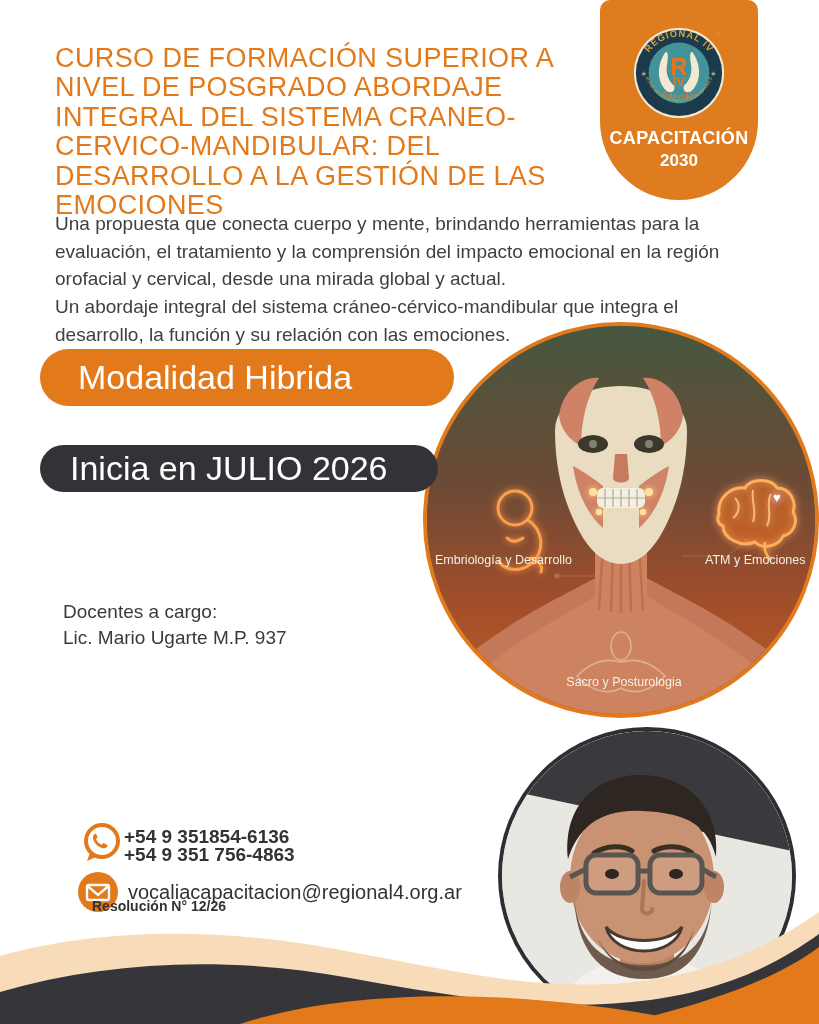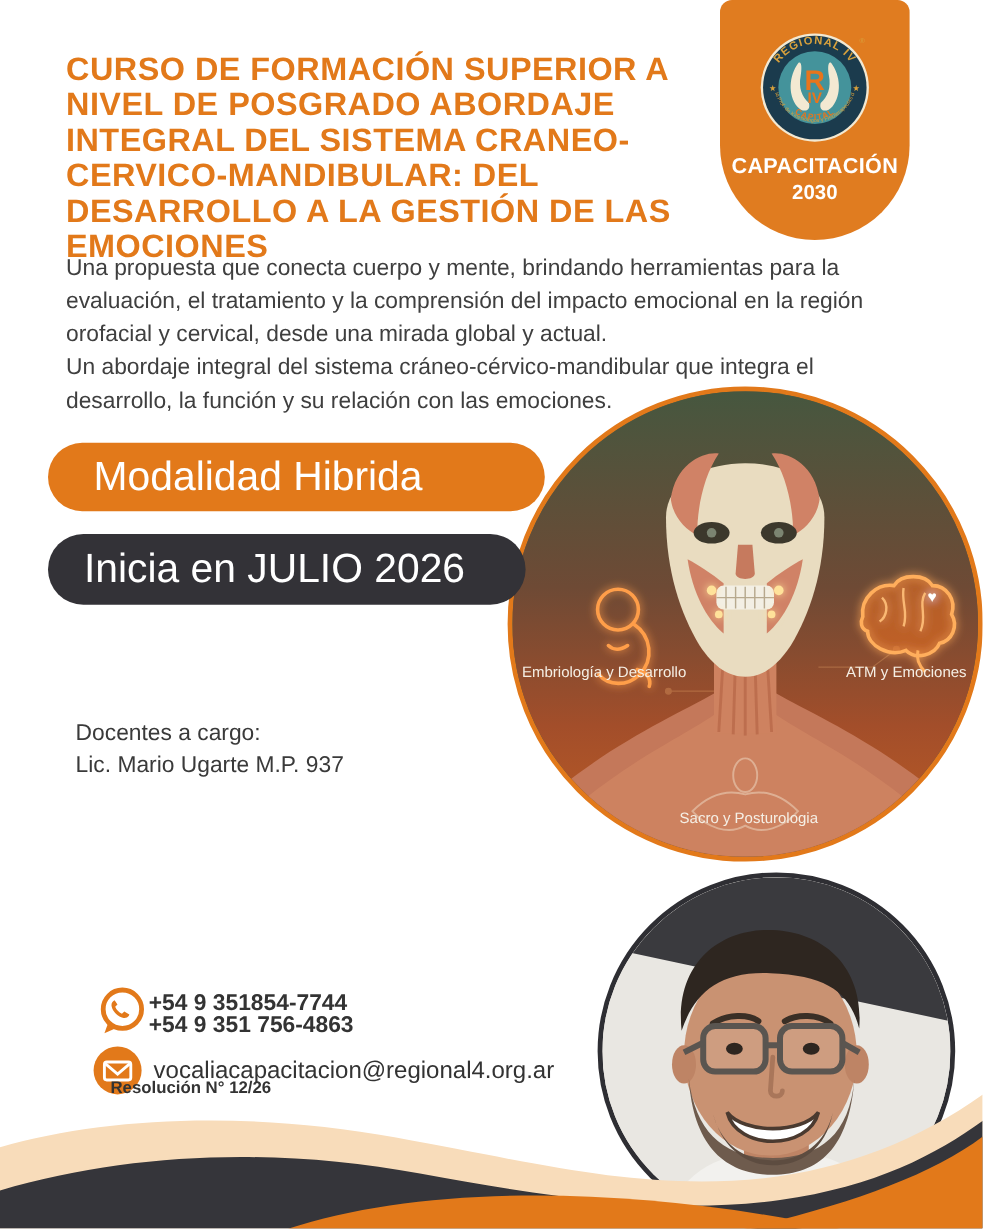--- a/index.html
+++ b/index.html
@@ -2,21 +2,21 @@
 <html><head>
 <meta charset="utf-8">
 <style>
   html,body{margin:0;padding:0;}
   body{font-family:"Liberation Sans", sans-serif; background:#ffffff;}
   #poster{position:relative;width:819px;height:1024px;background:#ffffff;overflow:hidden;}
 
   
   .title{
     position:absolute;left:55px;top:44px;width:545px;
-    color:#E2791A;font-weight:700;font-size:27px;line-height:1.09;
+    color:#E2791A;font-weight:400;font-size:27px;line-height:1.09;
     letter-spacing:.4px;text-transform:uppercase;
   }
 
   
   .badge{
     position:absolute;left:600px;top:0;width:158px;height:200px;
     background:#E07C20;border-radius:10px 10px 79px 79px;
     display:flex;flex-direction:column;align-items:center;z-index:4;
   }
   .badge .logo-wrap{margin-top:24px;width:98px;height:98px;}
@@ -32,23 +32,23 @@
   
   .anatomy{
     position:absolute;left:423px;top:322px;width:388px;height:388px;
     border-radius:50%;border:4px solid #E2791A;overflow:hidden;z-index:1;
     background:#5a5a42;
   }
   .anatomy svg{display:block;}
 
   
   .pill{position:absolute;display:flex;align-items:center;color:#fff;z-index:2;}
-  .pill-modality{left:40px;top:369px;width:414px;height:57px;background:#E2791A;border-radius:30px;
+  .pill-modality{left:40px;top:349px;width:414px;height:57px;background:#E2791A;border-radius:30px;
     font-size:34px;padding-left:38px;box-sizing:border-box;}
-  .pill-start{left:40px;top:445px;width:398px;height:59px;background:#333237;border-radius:31px;
+  .pill-start{left:40px;top:445px;width:398px;height:47px;background:#333237;border-radius:31px;
     font-size:34px;padding-left:30px;box-sizing:border-box;}
   .pill-audience{left:40px;top:517px;width:404px;height:74px;background:#E2791A;border-radius:37px;
     padding-left:28px;box-sizing:border-box;flex-direction:column;align-items:flex-start;justify-content:center;}
   .pill-audience .l{font-size:23.5px;line-height:1.12;}
 
   
   .teachers{position:absolute;left:63px;top:599px;color:#3A3A3A;font-size:19px;line-height:1.38;z-index:2;}
 
   
   .photo{
@@ -270,21 +270,21 @@
     </svg>
   </div>
 
   <div class="wa-icon">
     <svg viewBox="0 0 48 48" width="48" height="48">
       <circle cx="24" cy="22" r="16" fill="none" stroke="#E2791A" stroke-width="4"></circle>
       <path d="M12,34 L9,42 L18,38 Z" fill="#E2791A"></path>
       <path d="M17.5,14.5 c-1.5,0.5 -3,2.5 -2.5,5 c0.8,4.5 5.5,9 10,9.8 c2.5,0.4 4.5,-1.3 4.8,-2.8 l-4.2,-2.6 l-2,1.8 c-2.6,-1.2 -4.6,-3.2 -5.6,-5.8 l1.9,-1.9 Z" fill="#E2791A"></path>
     </svg>
   </div>
-  <div class="phone1">+54 9 351854-7744</div>
+  <div class="phone1">+54 9 351854-6136</div>
   <div class="phone2">+54 9 351 756-4863</div>
 
   <div class="mail-icon">
     <svg viewBox="0 0 42 42" width="42" height="42">
       <circle cx="21" cy="21" r="20" fill="#E2791A"></circle>
       <rect x="10" y="14" width="22" height="15" rx="2" fill="none" stroke="#FFFFFF" stroke-width="2.4"></rect>
       <polyline points="11,15.5 21,24 31,15.5" fill="none" stroke="#FFFFFF" stroke-width="2.4"></polyline>
     </svg>
   </div>
   <div class="email">vocaliacapacitacion@regional4.org.ar</div>

